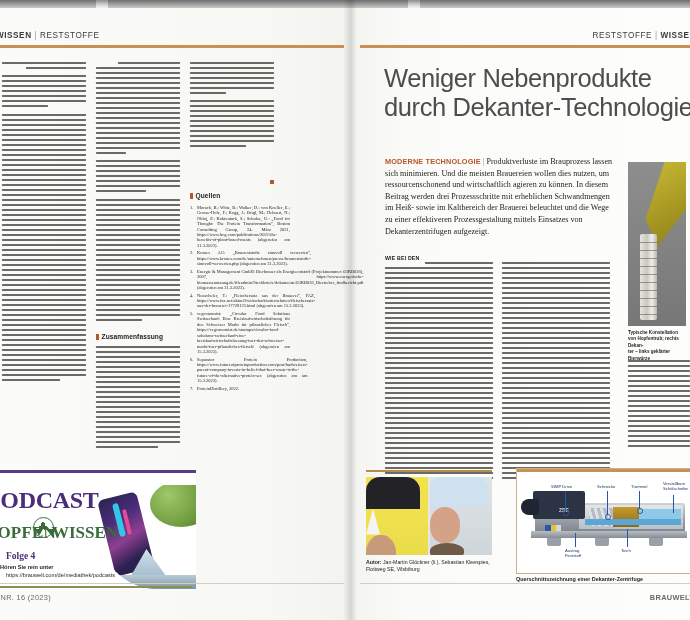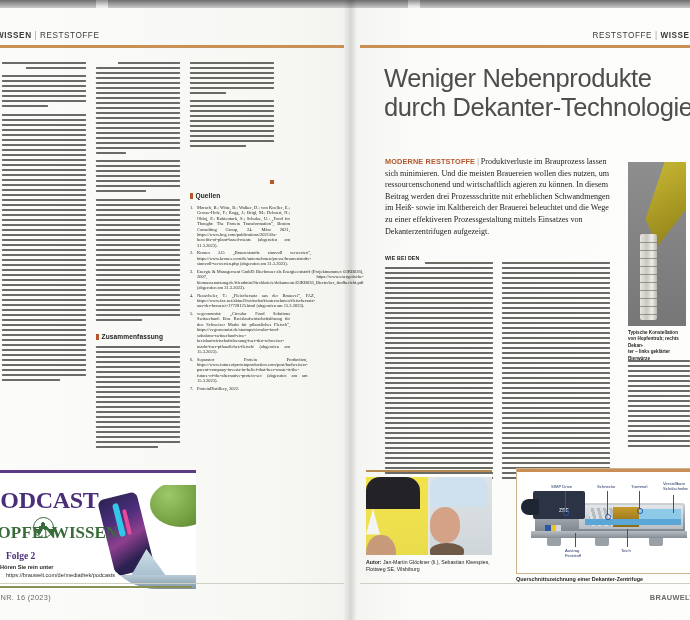--- a/index.html
+++ b/index.html
@@ -460,21 +460,21 @@
         <div class="sail"></div>
         <div class="water"></div>
       </div>
       <div class="podcast">PODCAST</div>
       <div class="hopcircle"></div>
       <div class="hopglyph"></div>
       <div class="hopleaf"></div>
       <div class="hopleaf2"></div>
       <div class="hopfen">HOPFEN</div>
       <div class="klang">WISSEN</div>
-      <div class="folge">Folge 2</div>
+      <div class="folge">Folge 4</div>
       <div class="hoeren">Hören Sie rein unter</div>
       <div class="url">https://brauwelt.com/de/mediathek/podcasts</div>
     </div>
 
     <div class="footrule" style="left:-4px;bottom:36px;width:348px;"></div>
     <div class="olive-rule" style="left:-4px;bottom:32px;width:196px;"></div>
     <div class="footline" style="left:-4px;">| NR. 16 (2023)</div>
   </div>
 
   <div class="gutter"></div>
@@ -485,21 +485,21 @@
       <span>RESTSTOFFE</span>
       <span class="sep">|</span>
       <b>WISSEN</b>
     </div>
     <div class="rule-orange" style="left:360px;top:45px;width:340px;"></div>
 
     <div class="headline" style="left:384px;top:64px;">Weniger Nebenprodukte</div>
     <div class="headline" style="left:384px;top:93px;">durch Dekanter-Technologie</div>
 
     <div class="lead" style="left:385px;top:156px;">
-      <span class="kicker">MODERNE RESTSTOFFE</span>
+      <span class="kicker">MODERNE TECHNOLOGIE</span>
       <span class="pipe">|</span>
       <span>Produktverluste im Brauprozess lassen sich minimieren. Und die meisten Brauereien wollen dies nutzen, um ressourcenschonend und wirtschaftlich agieren zu können. In diesem Beitrag werden drei Prozessschritte mit erheblichen Schwandmengen im Heiß- sowie im Kaltbereich der Brauerei beleuchtet und die Wege zu einer effektiveren Prozessgestaltung mittels Einsatzes von Dekanterzentrifugen aufgezeigt.</span>
     </div>
 
     <div class="drop" style="position:absolute;left:385px;top:255px;">WIE BEI DEN</div>
     <div class="lines" style="left:385px;top:262px;width:108px;">
       <div class="ln" style="width:68px;margin-left:40px;"></div>
       <div class="ln" style="width:108px;"></div>
       <div class="ln" style="width:108px;"></div>
       <div class="ln" style="width:108px;"></div>

